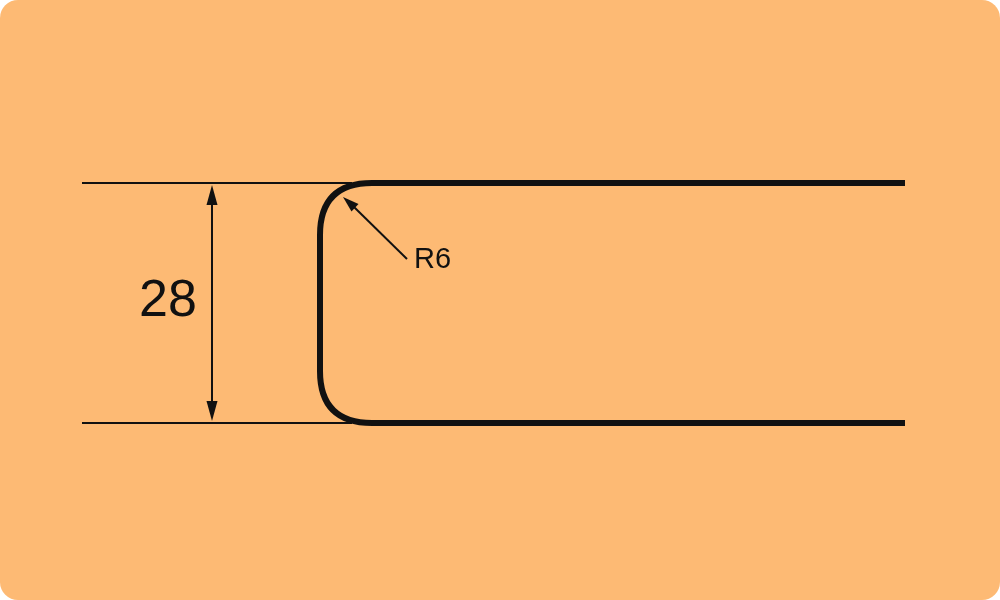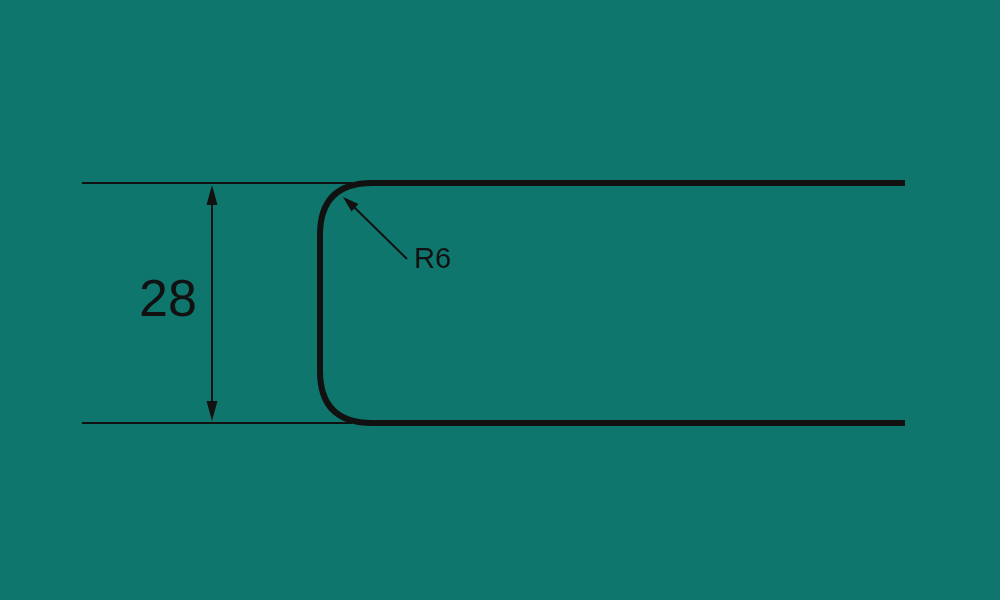--- a/index.html
+++ b/index.html
@@ -7,21 +7,22 @@
     padding: 0;
     background: #ffffff;
     width: 1000px;
     height: 600px;
     overflow: hidden;
   }
   .stage {
     position: relative;
     width: 1000px;
     height: 600px;
-    background: #0f766e;
+    background: #fdba74;
+    border-radius: 18px;
   }
   svg {
     display: block;
     width: 1000px;
     height: 600px;
   }
   text {
     font-family: "Liberation Sans", sans-serif;
   }
   .dim-label {

